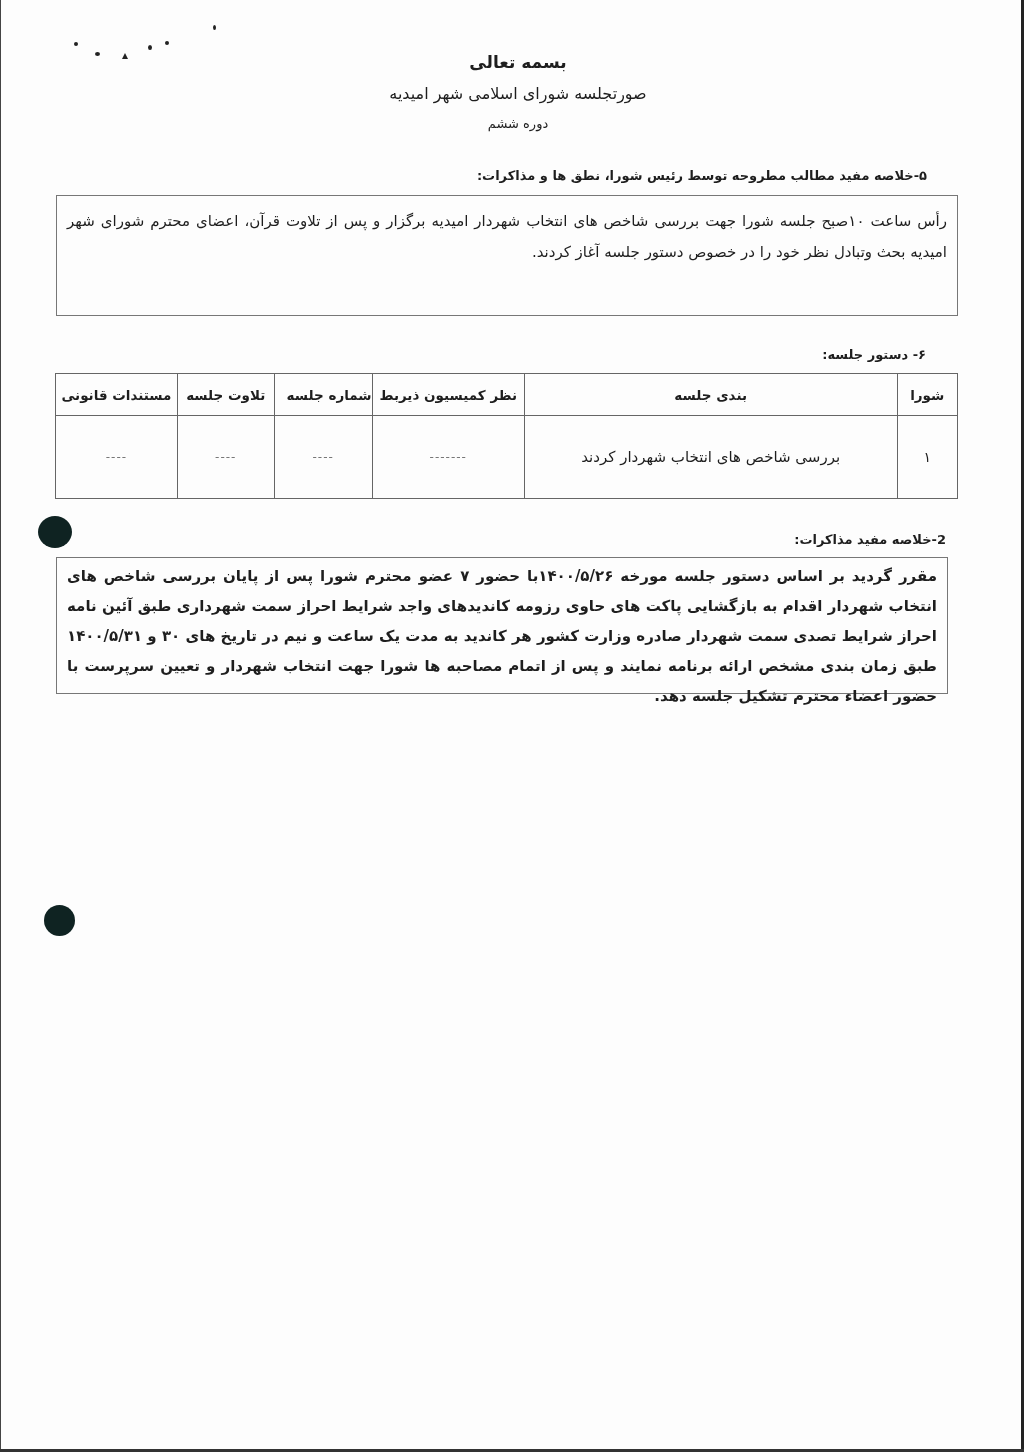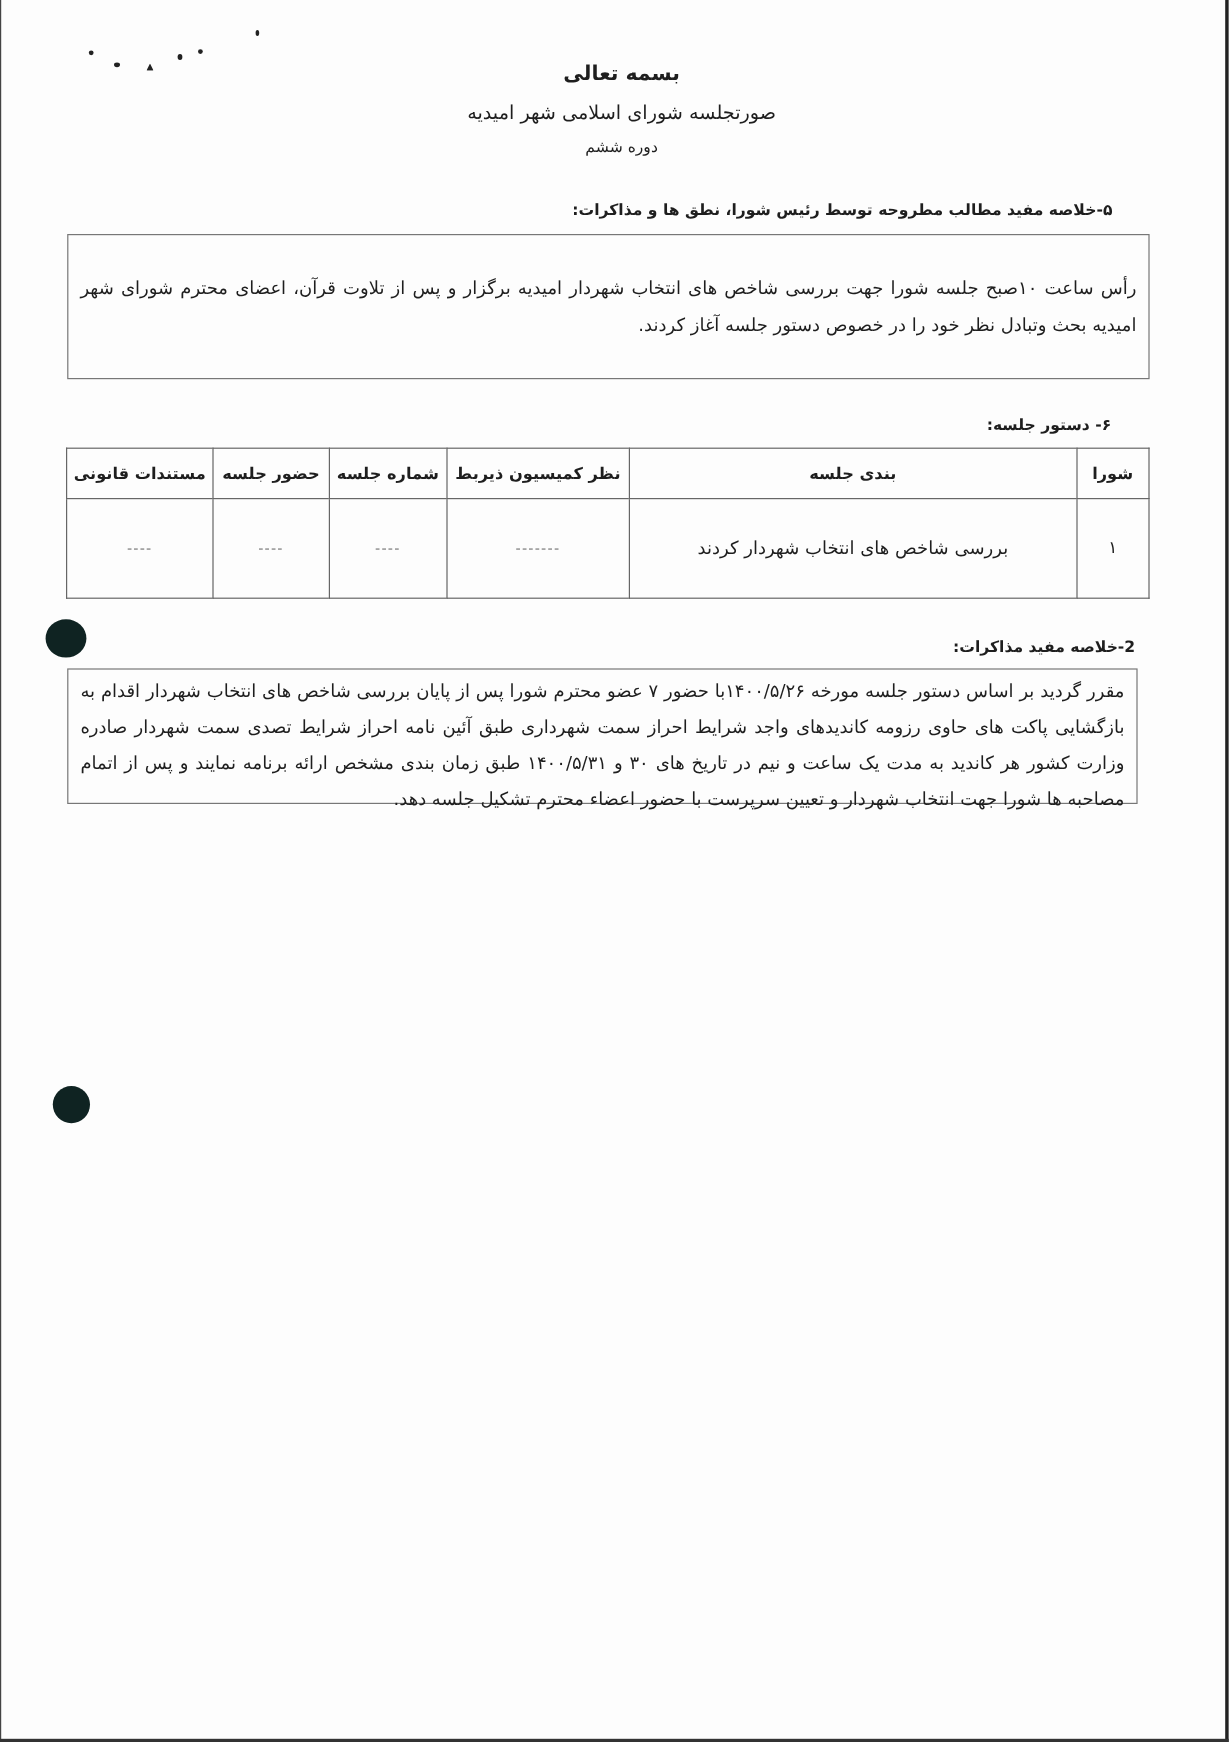--- a/index.html
+++ b/index.html
@@ -64,22 +64,22 @@
     .box {
       position: absolute;
       border: 1px solid #777;
       box-sizing: border-box;
       direction: rtl;
       text-align: justify;
       font-size: 15px;
       line-height: 31px;
       padding: 0 10px;
     }
-    #sec5-box { left: 56px; top: 195px; width: 902px; height: 121px; padding-top: 29px; }
-    #sec7-box { left: 56px; top: 557px; width: 892px; height: 113px; padding-top: 3px; line-height: 30px; }
+    #sec5-box { left: 56px; top: 195px; width: 902px; height: 121px; padding-top: 10px; }
+    #sec7-box { left: 56px; top: 557px; width: 892px; height: 137px; padding-top: 3px; line-height: 30px; font-weight: bold; }
 
     table.agenda {
       position: absolute;
       left: 55px; top: 373px;
       width: 903px;
       border-collapse: collapse;
       direction: rtl;
       font-size: 14px;
     }
     table.agenda th, table.agenda td {
@@ -120,22 +120,22 @@
   <div>رأس ساعت ۱۰صبح جلسه شورا جهت بررسی شاخص های انتخاب شهردار امیدیه برگزار و پس از تلاوت قرآن، اعضای محترم شورای شهر امیدیه بحث وتبادل نظر خود را در خصوص دستور جلسه آغاز کردند.</div>
 </div>
 
 <div class="section-heading" style="right:98px;top:347px;font-weight:bold;margin-left:45px;">۶- دستور جلسه:</div>
 <table class="agenda">
   <thead>
     <tr>
       <th style="width:60px;">شورا</th>
       <th style="width:378px;">بندی جلسه</th>
       <th style="width:153px;">نظر کمیسیون ذیربط</th>
-      <th style="width:98px;">شماره جلسه</th>
-      <th style="width:97px;">حضور جلسه</th>
+      <th style="width:98px;text-align:right;">شماره جلسه</th>
+      <th style="width:97px;">تلاوت جلسه</th>
       <th style="width:122px;">مستندات قانونی</th>
     </tr>
   </thead>
   <tbody>
     <tr>
       <td>۱</td>
       <td style="font-size:15px;">بررسی شاخص های انتخاب شهردار کردند</td>
       <td class="dash">-------</td>
       <td class="dash">----</td>
       <td class="dash">----</td>

